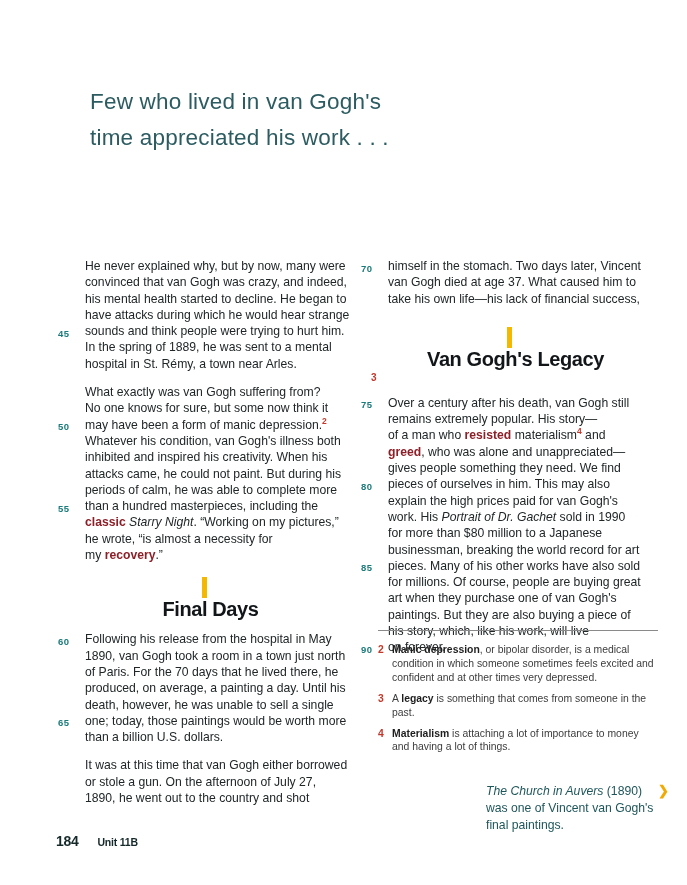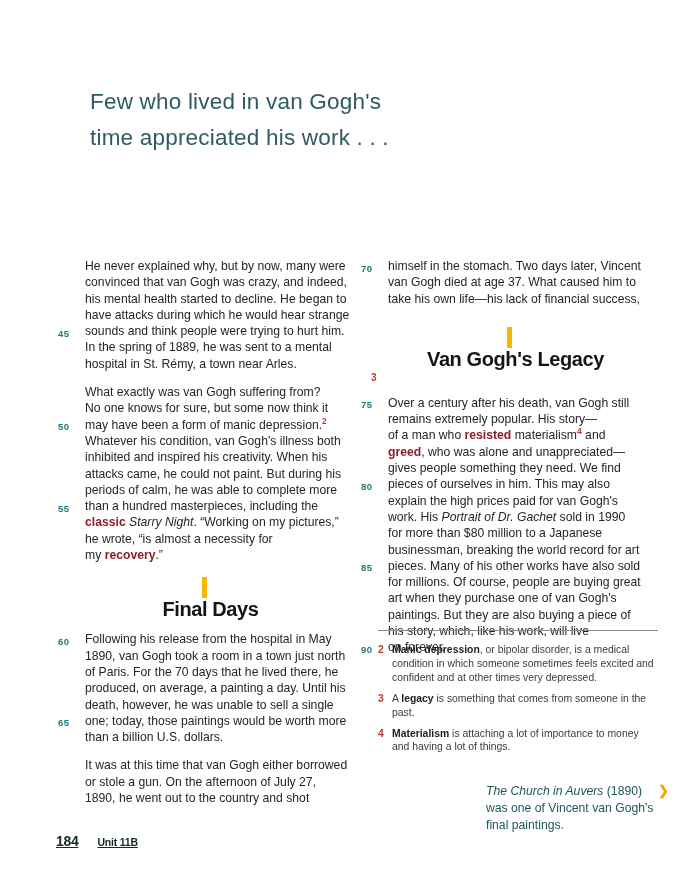--- a/index.html
+++ b/index.html
@@ -28,21 +28,21 @@
   .fn-block{position:absolute;left:378px;top:630px;width:280px;}
   .fn-rule{border-top:1px solid var(--rule-gray,#8A8A8A);margin-bottom:12px;}
   .fn{position:relative;padding-left:14px;margin-bottom:7px;width:264px;
       font-size:10.4px;line-height:13.9px;color:var(--footnote-text,#3C3C3C);}
   .fn-num{position:absolute;left:0;top:0;font-weight:700;color:var(--footnote-ref-red,#C2392B);}
   .term{font-weight:700;color:#1E1E1E;}
   .caption{position:absolute;left:486px;top:783px;width:176px;font-size:12.2px;
            line-height:16.8px;color:var(--caption-teal,#1F565A);}
   .cap-line{white-space:nowrap;}
   .chevron{color:var(--chevron-gold,#F2A900);font-weight:700;margin-left:16px;font-size:13px;}
-  .footer{position:absolute;left:56px;top:833px;display:flex;align-items:baseline;color:#15282A;text-decoration:underline;}
+  .footer{position:absolute;left:56px;top:833px;display:flex;align-items:baseline;color:#15282A;}
   .pagenum{font-size:14px;font-weight:700;letter-spacing:-0.3px;}
   .unit{font-size:10.5px;font-weight:700;margin-left:19px;letter-spacing:-0.2px;}
 </style>
 </head>
 <body>
 
 <div class="page">
   <h1 class="title"><span>Few who lived in van Gogh's</span><br><span>time appreciated his work . . .</span></h1>
 
   <div class="col col-left" id="col-left">

